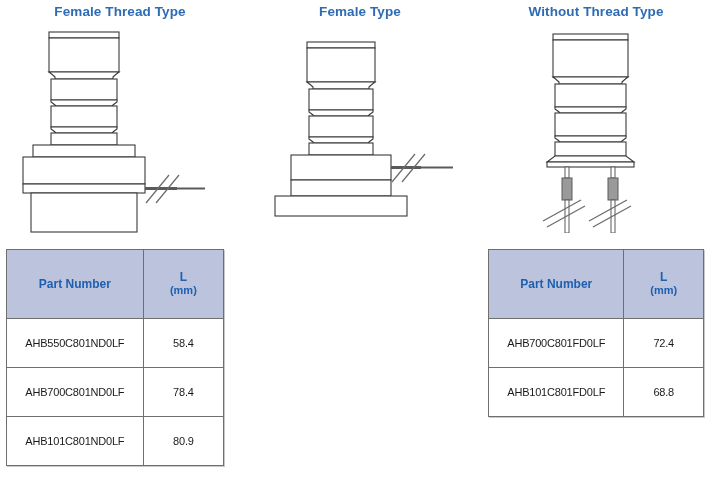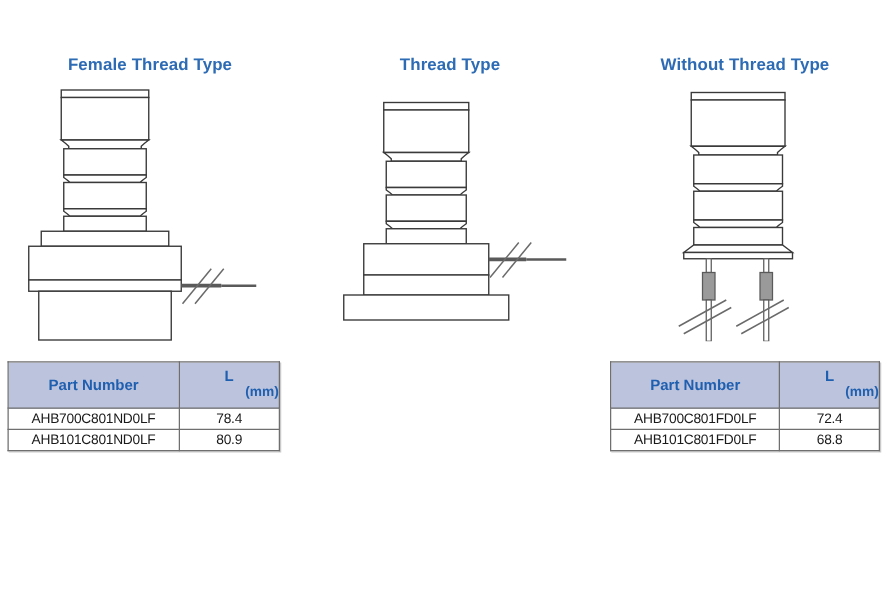--- a/index.html
+++ b/index.html
@@ -11,21 +11,20 @@
     width: 712px;
     height: 488px;
     position: relative;
     font-family: "Liberation Sans", sans-serif;
     overflow: hidden;
   }
   .panel {
     position: absolute;
     top: 0;
     height: 431px;
-    margin-top: 40px;
   }
   #panel-0 { left: 0px;   width: 240px; }
   #panel-1 { left: 240px; width: 240px; }
   #panel-2 { left: 480px; width: 232px; }
 
   .panel-title {
     position: absolute;
     top: 3px;
     left: 0;
     width: 100%;
@@ -54,38 +53,37 @@
     border: 1px solid #6f6f6f;
     box-shadow: 1px 1px 0 #c9c9c9;
     table-layout: fixed;
   }
   #table-0 { left: 6px;   top: 249px; width: 218px; }
   #table-1 { left: 248px; top: 249px; width: 216px; }
 
   .spec-table th,
   .spec-table td {
     border: 1px solid #6f6f6f;
-    padding: 0;
+    padding: 16px;
     text-align: center;
     font-size: 11px;
     color: #1a1a1a;
   }
   .spec-table thead th {
     background: #bcc3dc;
     color: #1f5fb0;
     font-weight: bold;
     font-size: 12px;
     height: 36px;
     vertical-align: middle;
     line-height: 13px;
   }
   .spec-table thead th .unit {
     display: block;
     font-size: 11px;
-    text-align: right;
   }
   .spec-table tbody td {
     height: 16px;
     line-height: 16px;
     font-size: 11px;
     letter-spacing: -0.2px;
     white-space: nowrap;
   }
   .col-part { width: 63%; }
   .col-len  { width: 37%; }
@@ -146,34 +144,38 @@
       <tr>
         <th>Part Number</th>
         <th>
           <span>L</span>
           <span class="unit">(mm)</span>
         </th>
       </tr>
     </thead>
     <tbody>
       <tr>
+        <td>AHB550C801ND0LF</td>
+        <td>58.4</td>
+      </tr>
+      <tr>
         <td>AHB700C801ND0LF</td>
         <td>78.4</td>
       </tr>
       <tr>
         <td>AHB101C801ND0LF</td>
         <td>80.9</td>
       </tr>
     </tbody>
   </table>
 </div>
 
 <div class="panel" id="panel-1">
 
-  <div class="panel-title">Thread Type</div>
+  <div class="panel-title">Female Type</div>
 
   <div class="drawing">
     <svg width="222" height="205" viewBox="0 0 222 205">
       <g fill="#ffffff" stroke="#3a3a3a" stroke-width="1.1" stroke-linejoin="miter">
 
         <rect x="58" y="14" width="68" height="6"></rect>
         <rect x="58" y="20" width="68" height="34"></rect>
 
         <path d="M58 54 q4 3 6 5 v2 h56 v-2 q2 -2 6 -5 z"></path>
 

